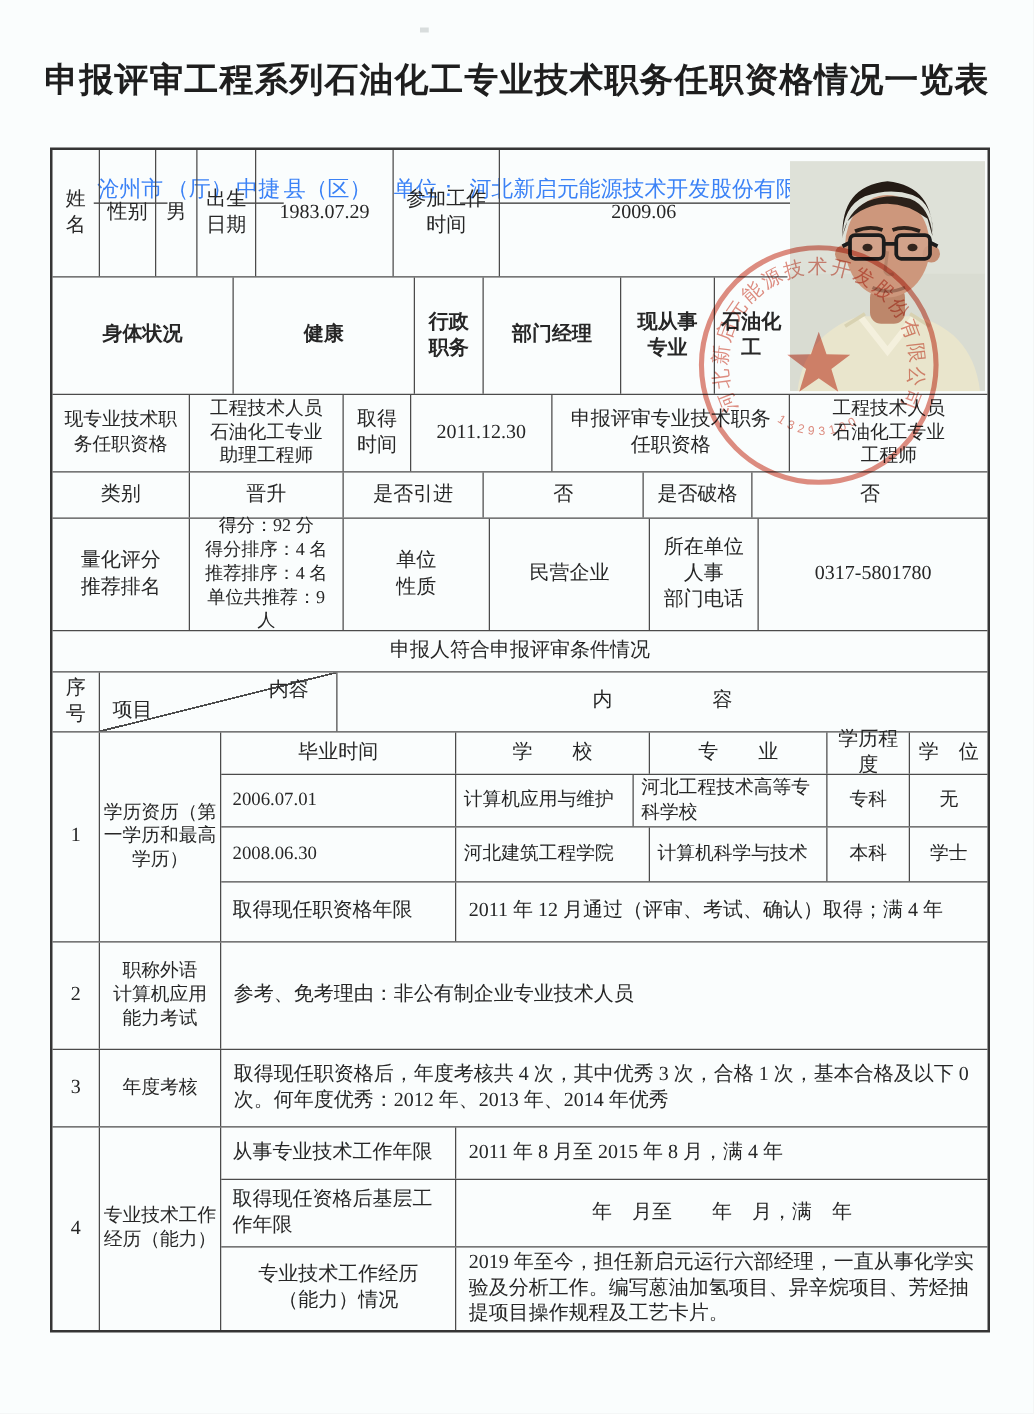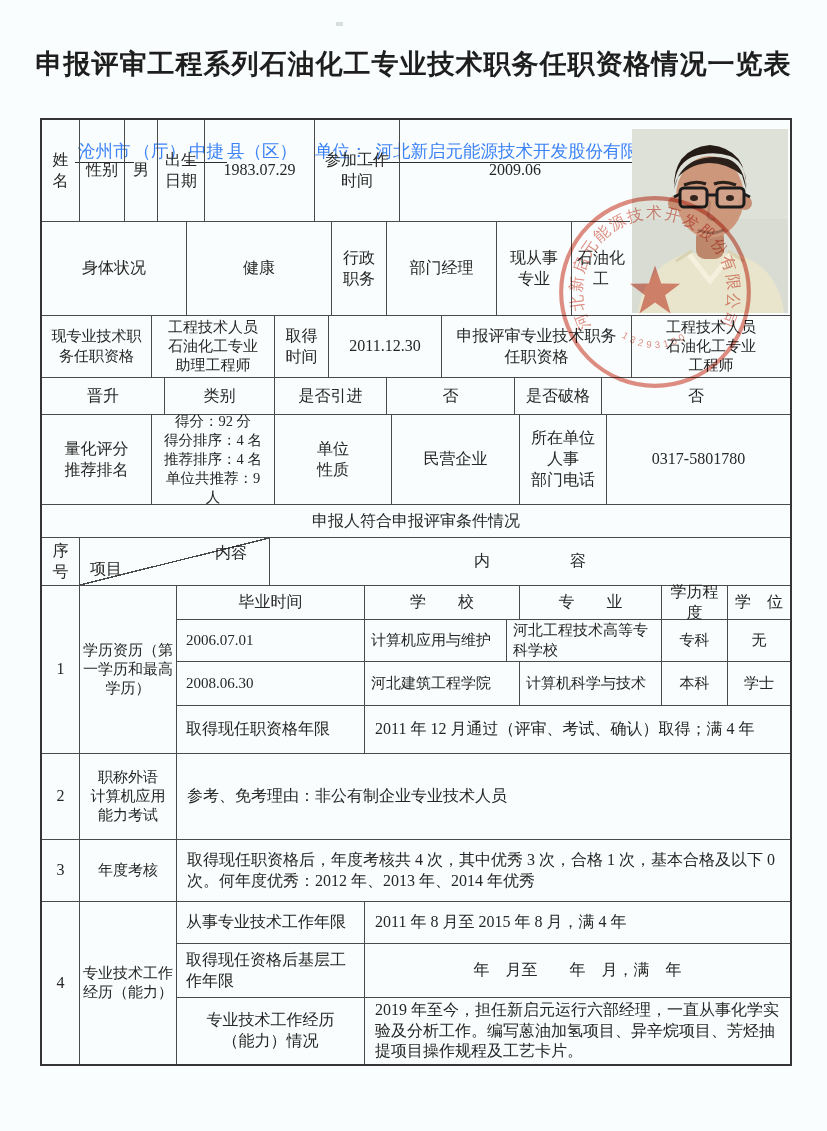--- a/index.html
+++ b/index.html
@@ -29,21 +29,21 @@
   .tr.last { border-bottom:none; }
   .td {
     border-right:1px solid #4b4b4b; flex-shrink:0;
     display:flex; align-items:center; justify-content:center;
     text-align:center; white-space:pre-line; padding:2px 3px;
   }
   .td.end { border-right:none; }
   .td.grow { flex:1 1 auto; width:auto; }
   .td.left { justify-content:flex-start; text-align:left; }
   .col { display:flex; flex-direction:column; flex-shrink:0; }
-  .col .tr:last-child { border-bottom:none; }
+  .col .tr:last-child { border-bottom:none;font-weight:bold; }
 
   .photo-td { width:162px; flex:1 1 auto; border-right:none; display:flex;
     align-items:flex-start; justify-content:center; padding:9px 2px 0 2px; }
   .photo-td svg { display:block; }
 
   .diag { position:relative; padding:0;
     background:linear-gradient(to bottom right, transparent calc(50% - 0.7px), #4b4b4b calc(50% - 0.7px), #4b4b4b calc(50% + 0.7px), transparent calc(50% + 0.7px)); }
   .diag .dt { position:absolute; top:5px; right:22px; }
   .diag .db { position:absolute; bottom:5px; left:10px; }
 
@@ -132,22 +132,22 @@
 时间</div>
       <div class="td" style="width:113px">2011.12.30</div>
       <div class="td" style="width:190px">申报评审专业技术职务
 任职资格</div>
       <div class="td small grow end">工程技术人员
 石油化工专业
 工程师</div>
     </div>
 
     <div class="tr" style="height:37px">
+      <div class="td" style="width:110px">类别</div>
       <div class="td" style="width:123px">晋升</div>
-      <div class="td" style="width:110px">类别</div>
       <div class="td" style="width:112px">是否引进</div>
       <div class="td" style="width:128px">否</div>
       <div class="td" style="width:87px">是否破格</div>
       <div class="td grow end">否</div>
     </div>
 
     <div class="tr" style="height:90px">
       <div class="td" style="width:110px">量化评分
 推荐排名</div>
       <div class="td quant" style="width:123px">得分：92 分

